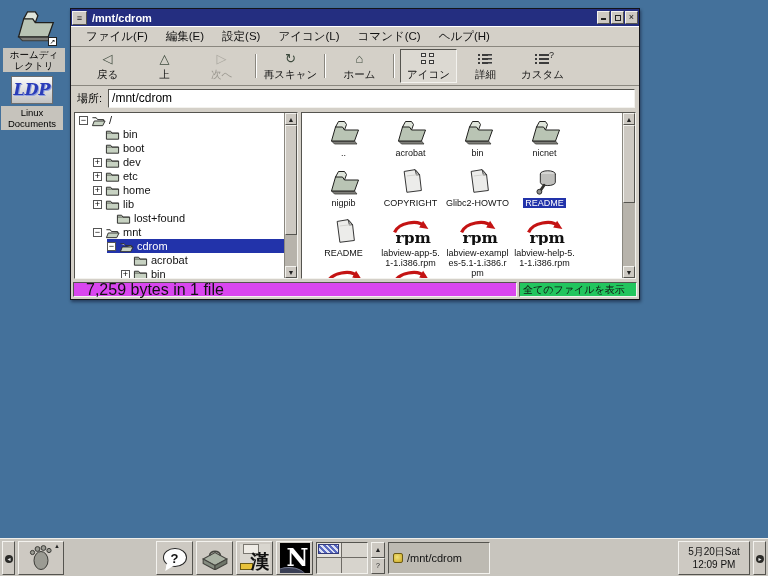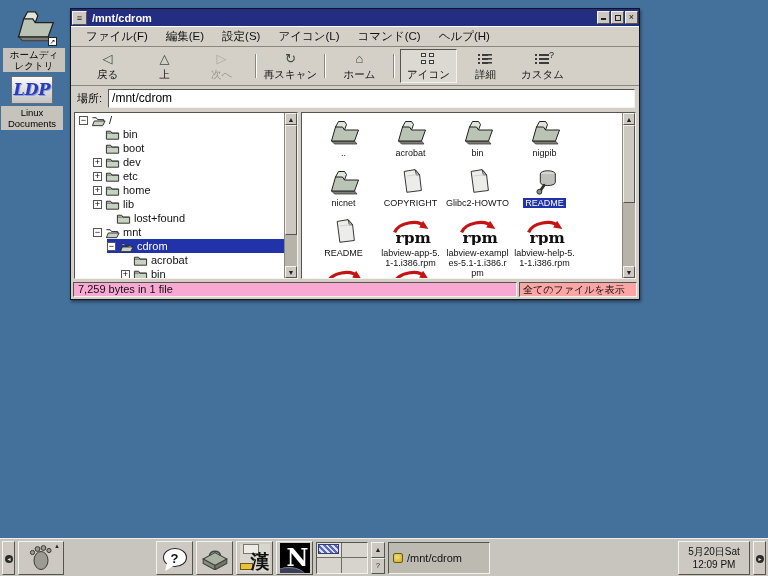--- a/index.html
+++ b/index.html
@@ -74,22 +74,22 @@
   .tree-label { font-size:11px; color:#111; white-space:nowrap; }
 
   
   .files { position:absolute; inset:0; display:grid; grid-template-columns:repeat(4,67px); grid-auto-rows:50px; padding:3px 0 0 8px; }
   .file-cell { text-align:center; }
   .ficon { height:29px; display:flex; justify-content:center; align-items:flex-end; }
   .flabel { font-size:9px; line-height:10px; margin-top:3px; word-break:break-all; padding:0 2px; color:#111; }
   .flabel .sel { background:#2233aa; color:#fff; padding:0 2px; }
 
   .statusbar { height:18px; display:flex; padding:1px 2px 2px; gap:2px; flex:0 0 auto; }
-  .status-left { flex:1; font-size:11px; line-height:13px; padding:0 4px; color:#111; background:#f9a8d4; }
-  .status-right { width:118px; font-size:10px; line-height:13px; padding:0 3px; color:#111; background:#fca5a5; white-space:nowrap; overflow:hidden; }
+  .status-left { flex:1; font-size:16px; line-height:13px; padding:0 12px; color:#111; background:#d946ef; }
+  .status-right { width:118px; font-size:10px; line-height:13px; padding:0 3px; color:#111; background:#22c55e; white-space:nowrap; overflow:hidden; }
 
   
   .taskbar { position:absolute; left:0; right:0; bottom:0; height:38px; background:#c8c5be; border-top:1px solid #efeeea; box-shadow:0 -1px 0 #44719b; display:flex; align-items:center; padding:0 2px; gap:3px; }
   .hide-btn { width:13px; height:34px; position:relative; }
   .hide-dot { position:absolute; left:2px; top:13px; width:8px; height:8px; border-radius:50%; background:#2b2b28; color:#e8e8e8; font-size:6px; line-height:8px; text-align:center; }
   .foot-btn { width:46px; height:34px; position:relative; display:flex; align-items:center; justify-content:center; }
   .foot-arrow { position:absolute; top:1px; right:3px; font-size:6px; color:#222; line-height:6px; }
   .gap1 { width:86px; }
   .launcher { width:37px; height:34px; display:flex; align-items:center; justify-content:center; position:relative; }
   .bubble { width:24px; height:19px; background:#fefefe; border:1.5px solid #222; border-radius:50%; position:relative; text-align:center; }
@@ -411,29 +411,29 @@
                   </svg>
                 </div>
                 <div class="flabel"><span>bin</span></div>
               </div>
               <div class="file-cell">
                 <div class="ficon">
                   <svg width="33" height="28" viewBox="0 0 32 28">
                     <use href="#sym-folder32"></use>
                   </svg>
                 </div>
-                <div class="flabel"><span>nigpib</span></div>
+                <div class="flabel"><span>nicnet</span></div>
               </div>
               <div class="file-cell">
                 <div class="ficon">
                   <svg width="33" height="28" viewBox="0 0 32 28">
                     <use href="#sym-folder32"></use>
                   </svg>
                 </div>
-                <div class="flabel"><span>nicnet</span></div>
+                <div class="flabel"><span>nigpib</span></div>
               </div>
               <div class="file-cell">
                 <div class="ficon">
                   <svg width="29" height="29" viewBox="0 0 32 30">
                     <use href="#sym-doc32"></use>
                   </svg>
                 </div>
                 <div class="flabel"><span>COPYRIGHT</span></div>
               </div>
               <div class="file-cell">

